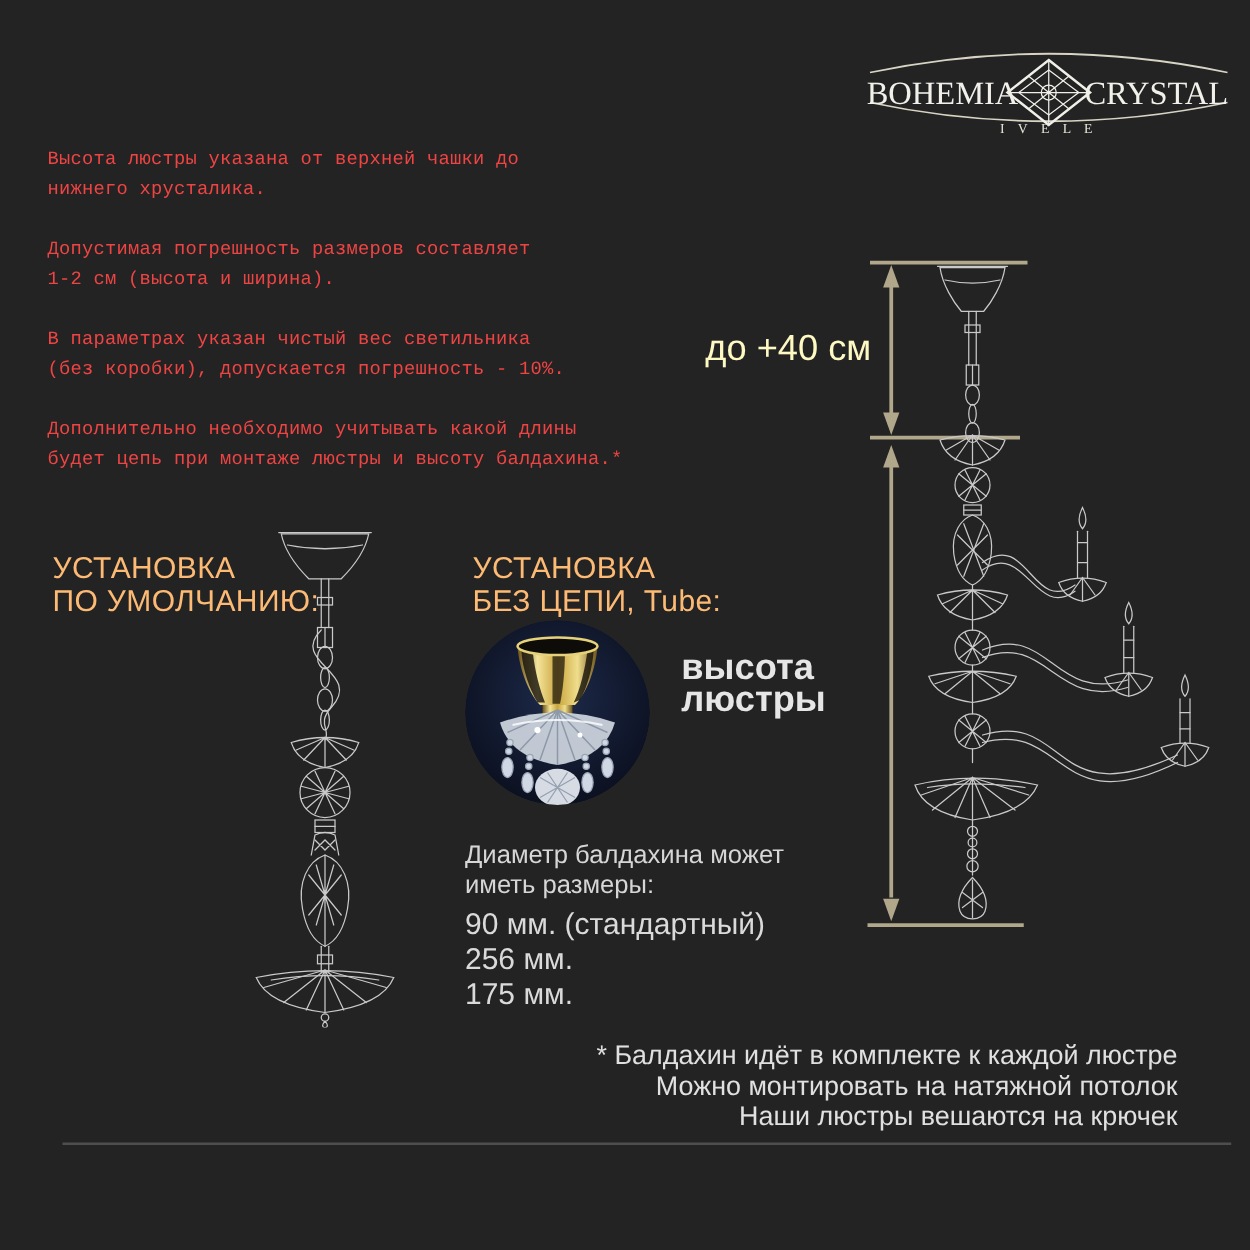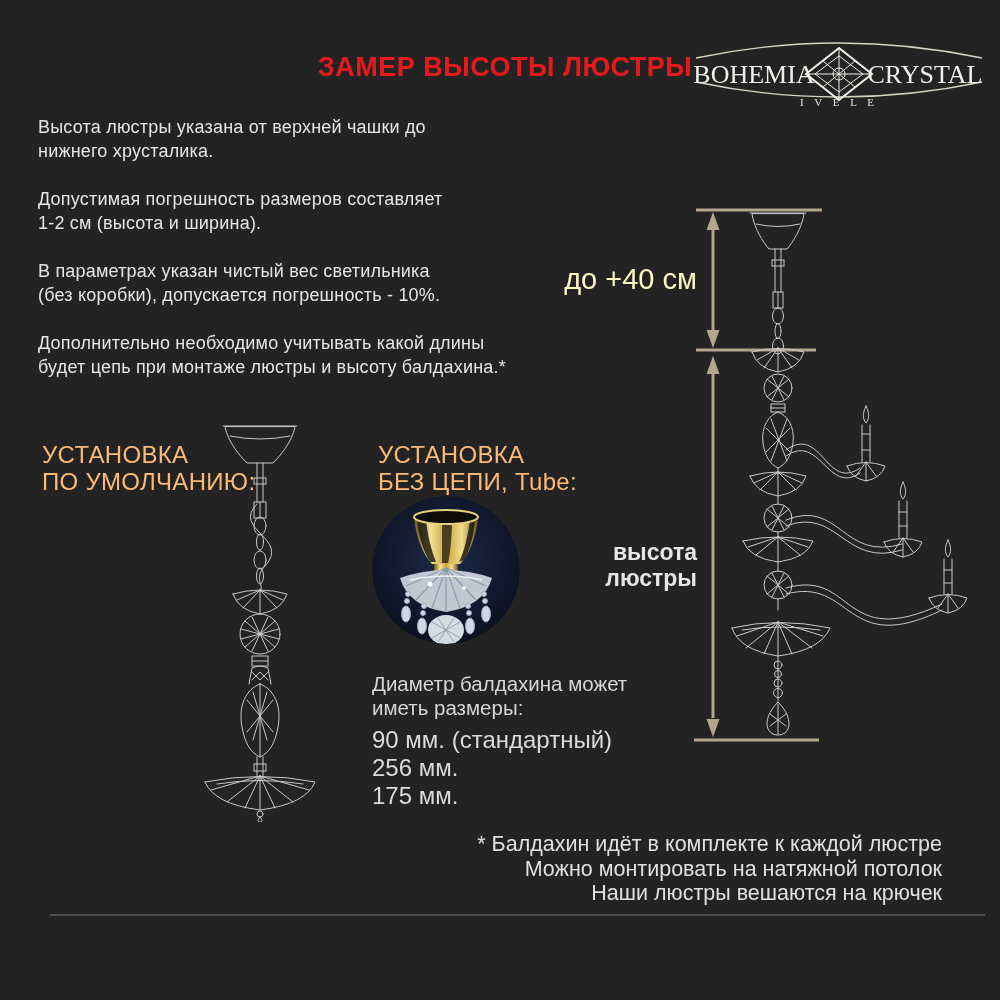--- a/index.html
+++ b/index.html
@@ -9,40 +9,39 @@
     font-family:"Liberation Sans",sans-serif;
     color:#d9d9d9;
   }
   .abs{position:absolute;}
   .pre{white-space:pre-line;}
   .page-title{
     left:300px;top:52px;width:410px;text-align:center;
     font-size:27px;font-weight:700;letter-spacing:.5px;color:#e8191c;
   }
   .intro{left:38px;top:116px;width:640px;}
-  .intro p{margin:0 0 25px 0;font-size:18px;line-height:23.5px;letter-spacing:.2px;color:#e5e5e5;}
+  .intro p{margin:0 0 25px 0;font-size:15px;line-height:23.5px;letter-spacing:.2px;color:#ef4444;font-family:Liberation Mono, monospace;}
   .chain-label{left:545px;top:263px;width:152px;text-align:right;font-size:29px;color:#fef9c3;}
-  .height-label{left:545px;top:539px;width:152px;text-align:right;font-size:23px;font-weight:700;line-height:26px;color:#e6e6e6;}
+  .height-label{left:545px;top:521px;width:152px;text-align:left;font-size:29px;font-weight:700;line-height:26px;color:#e6e6e6;}
   .section-heading{font-size:24px;line-height:27px;letter-spacing:.3px;color:#fdba74;}
   .heading-default{left:42px;top:441px;width:240px;}
   .heading-nochain{left:378px;top:441px;width:240px;}
   .tube-photo{left:372px;top:496px;width:148px;height:148px;border-radius:50%;overflow:hidden;}
   .canopy-intro{left:372px;top:672px;width:300px;font-size:20.5px;line-height:24px;color:#d6d6d6;}
   .canopy-sizes{left:372px;top:726px;width:300px;font-size:24px;line-height:28px;color:#dadada;}
   .footnotes{right:58px;top:832px;width:600px;text-align:right;font-size:21.5px;line-height:24.5px;color:#e0e0e0;}
   .divider{left:50px;top:914px;width:935px;height:2px;background:#4e4e4e;}
   svg{display:block;}
   .lineart{stroke:#c9c9c9;stroke-width:1;fill:none;stroke-linecap:round;}
 </style>
 </head>
 <body>
 
 <div class="page">
 
-  <div class="abs page-title">ЗАМЕР ВЫСОТЫ ЛЮСТРЫ</div>
 
   <svg class="abs" style="left:688px;top:28px" width="302" height="84" viewBox="0 0 302 84">
     <path d="M8,30 Q151,0 294,30" stroke="#d8d4c4" stroke-width="1.4" fill="none"></path>
     <path d="M8,54 Q151,84 294,54" stroke="#d8d4c4" stroke-width="1.4" fill="none"></path>
     <text x="66" y="55" text-anchor="middle" font-family="Liberation Serif, serif" font-size="26" fill="#f1f0ea">BOHEMIA</text>
     <text x="237" y="55" text-anchor="middle" font-family="Liberation Serif, serif" font-size="26" fill="#f1f0ea">CRYSTAL</text>
     <g stroke="#f0efe8" fill="none">
       <path d="M151,20 L184,46 L151,72 L118,46 Z" stroke-width="2"></path>
       <path d="M151,28 L175,46 L151,64 L127,46 Z" stroke-width="1"></path>
       <path d="M151,20 L151,72 M118,46 L184,46 M135,33 L167,59 M167,33 L135,59" stroke-width="1"></path>

